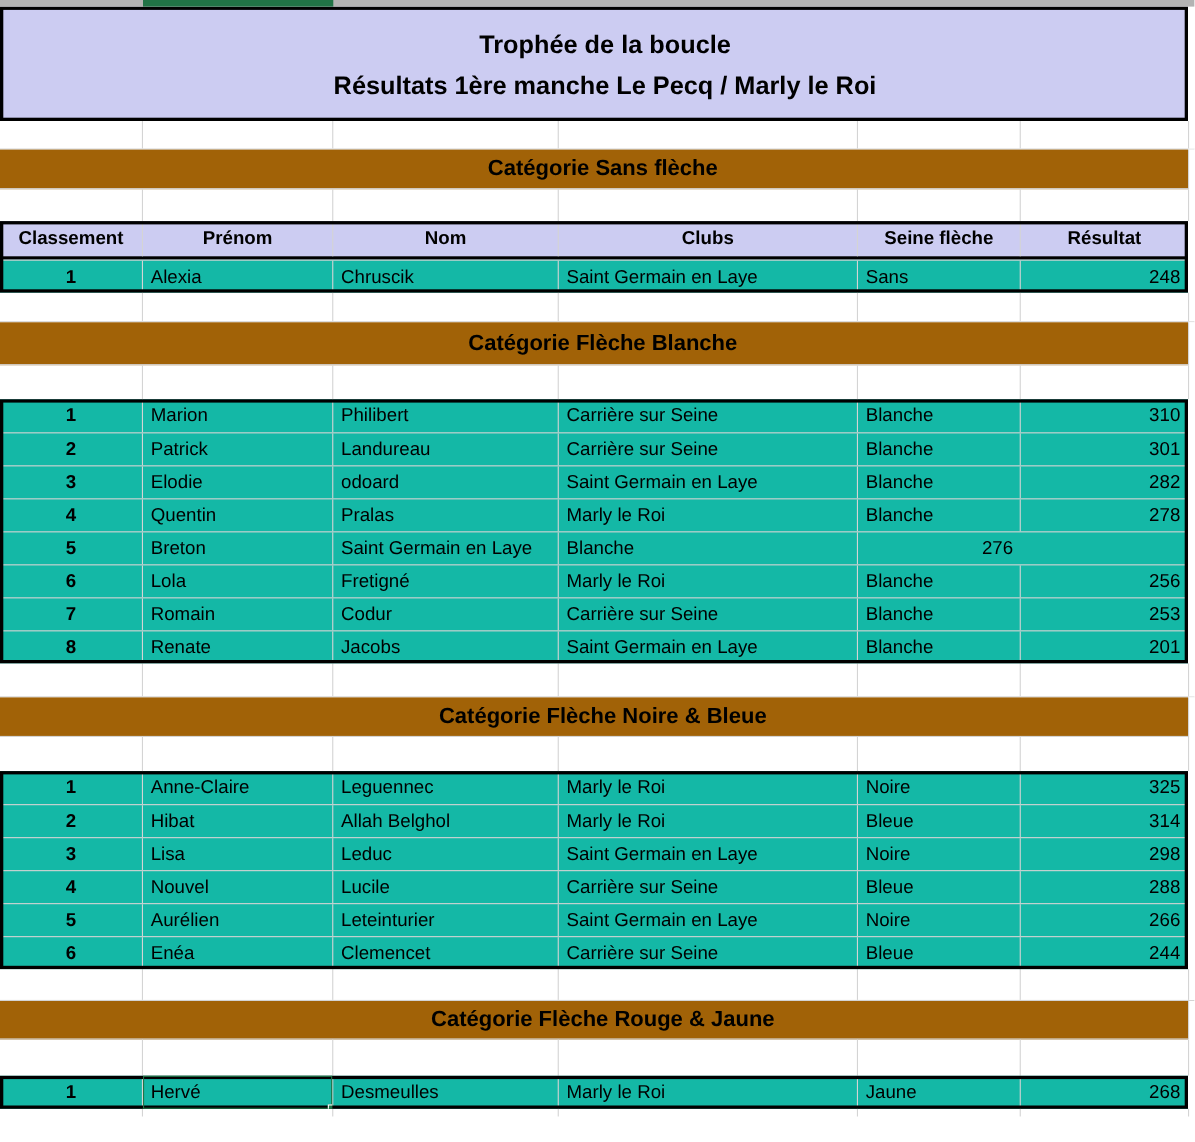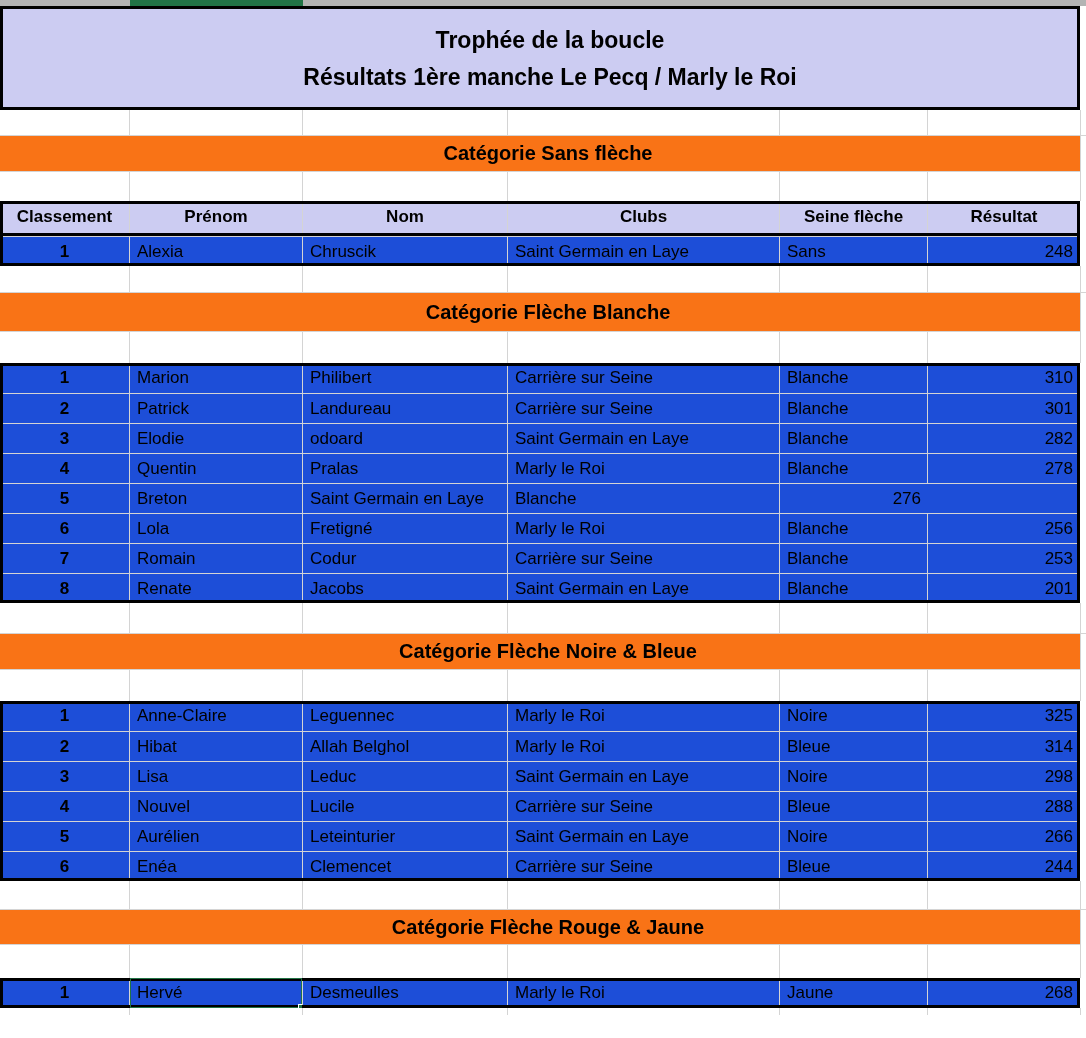--- a/index.html
+++ b/index.html
@@ -28,24 +28,24 @@
            justify-content:center; gap:5px;padding-left:20px; }
   .banner .t{ font-weight:bold; font-size:23px; line-height:32px; }
 
   
   .spacer .c{ border-right:1px solid var(--grid); }
   .spacer .c:last-child{ border-right:none; }
   .bline{ border-bottom:1px solid var(--grid); }
 
   
   .heading{ width:1080px; box-sizing:border-box; display:flex; align-items:center; justify-content:center;
-            font-weight:bold; font-size:20px; border-bottom:1px solid var(--grid); background:#f97316;padding-left:16px; }
-
-  
-  .tbl{ width:1080px; position:relative; background:#1d4ed8; }
+            font-weight:bold; font-size:20px; border-bottom:1px solid var(--grid); background:#a16207;padding-left:16px; }
+
+  
+  .tbl{ width:1080px; position:relative; background:#14b8a6; }
   .tbl::after{ content:""; position:absolute; inset:0; border:3px solid var(--border); pointer-events:none; }
   .row{ height:30px; }
   .row + .row{ border-top:1px solid var(--grid); }
   .row .c{ border-right:1px solid var(--grid); display:flex; align-items:center; padding:0 7px;
            box-sizing:border-box; font-size:17px; white-space:nowrap; overflow:hidden; }
   .row .c:last-child{ border-right:none; }
   .col-a{ justify-content:center; font-weight:bold; padding:0; }
   .col-f{ justify-content:flex-end; padding-right:5px; }
   .hrow{ height:35px; background:var(--lav); border-bottom:3px solid var(--border); }
   .hrow .c{ justify-content:center; font-weight:bold; }

